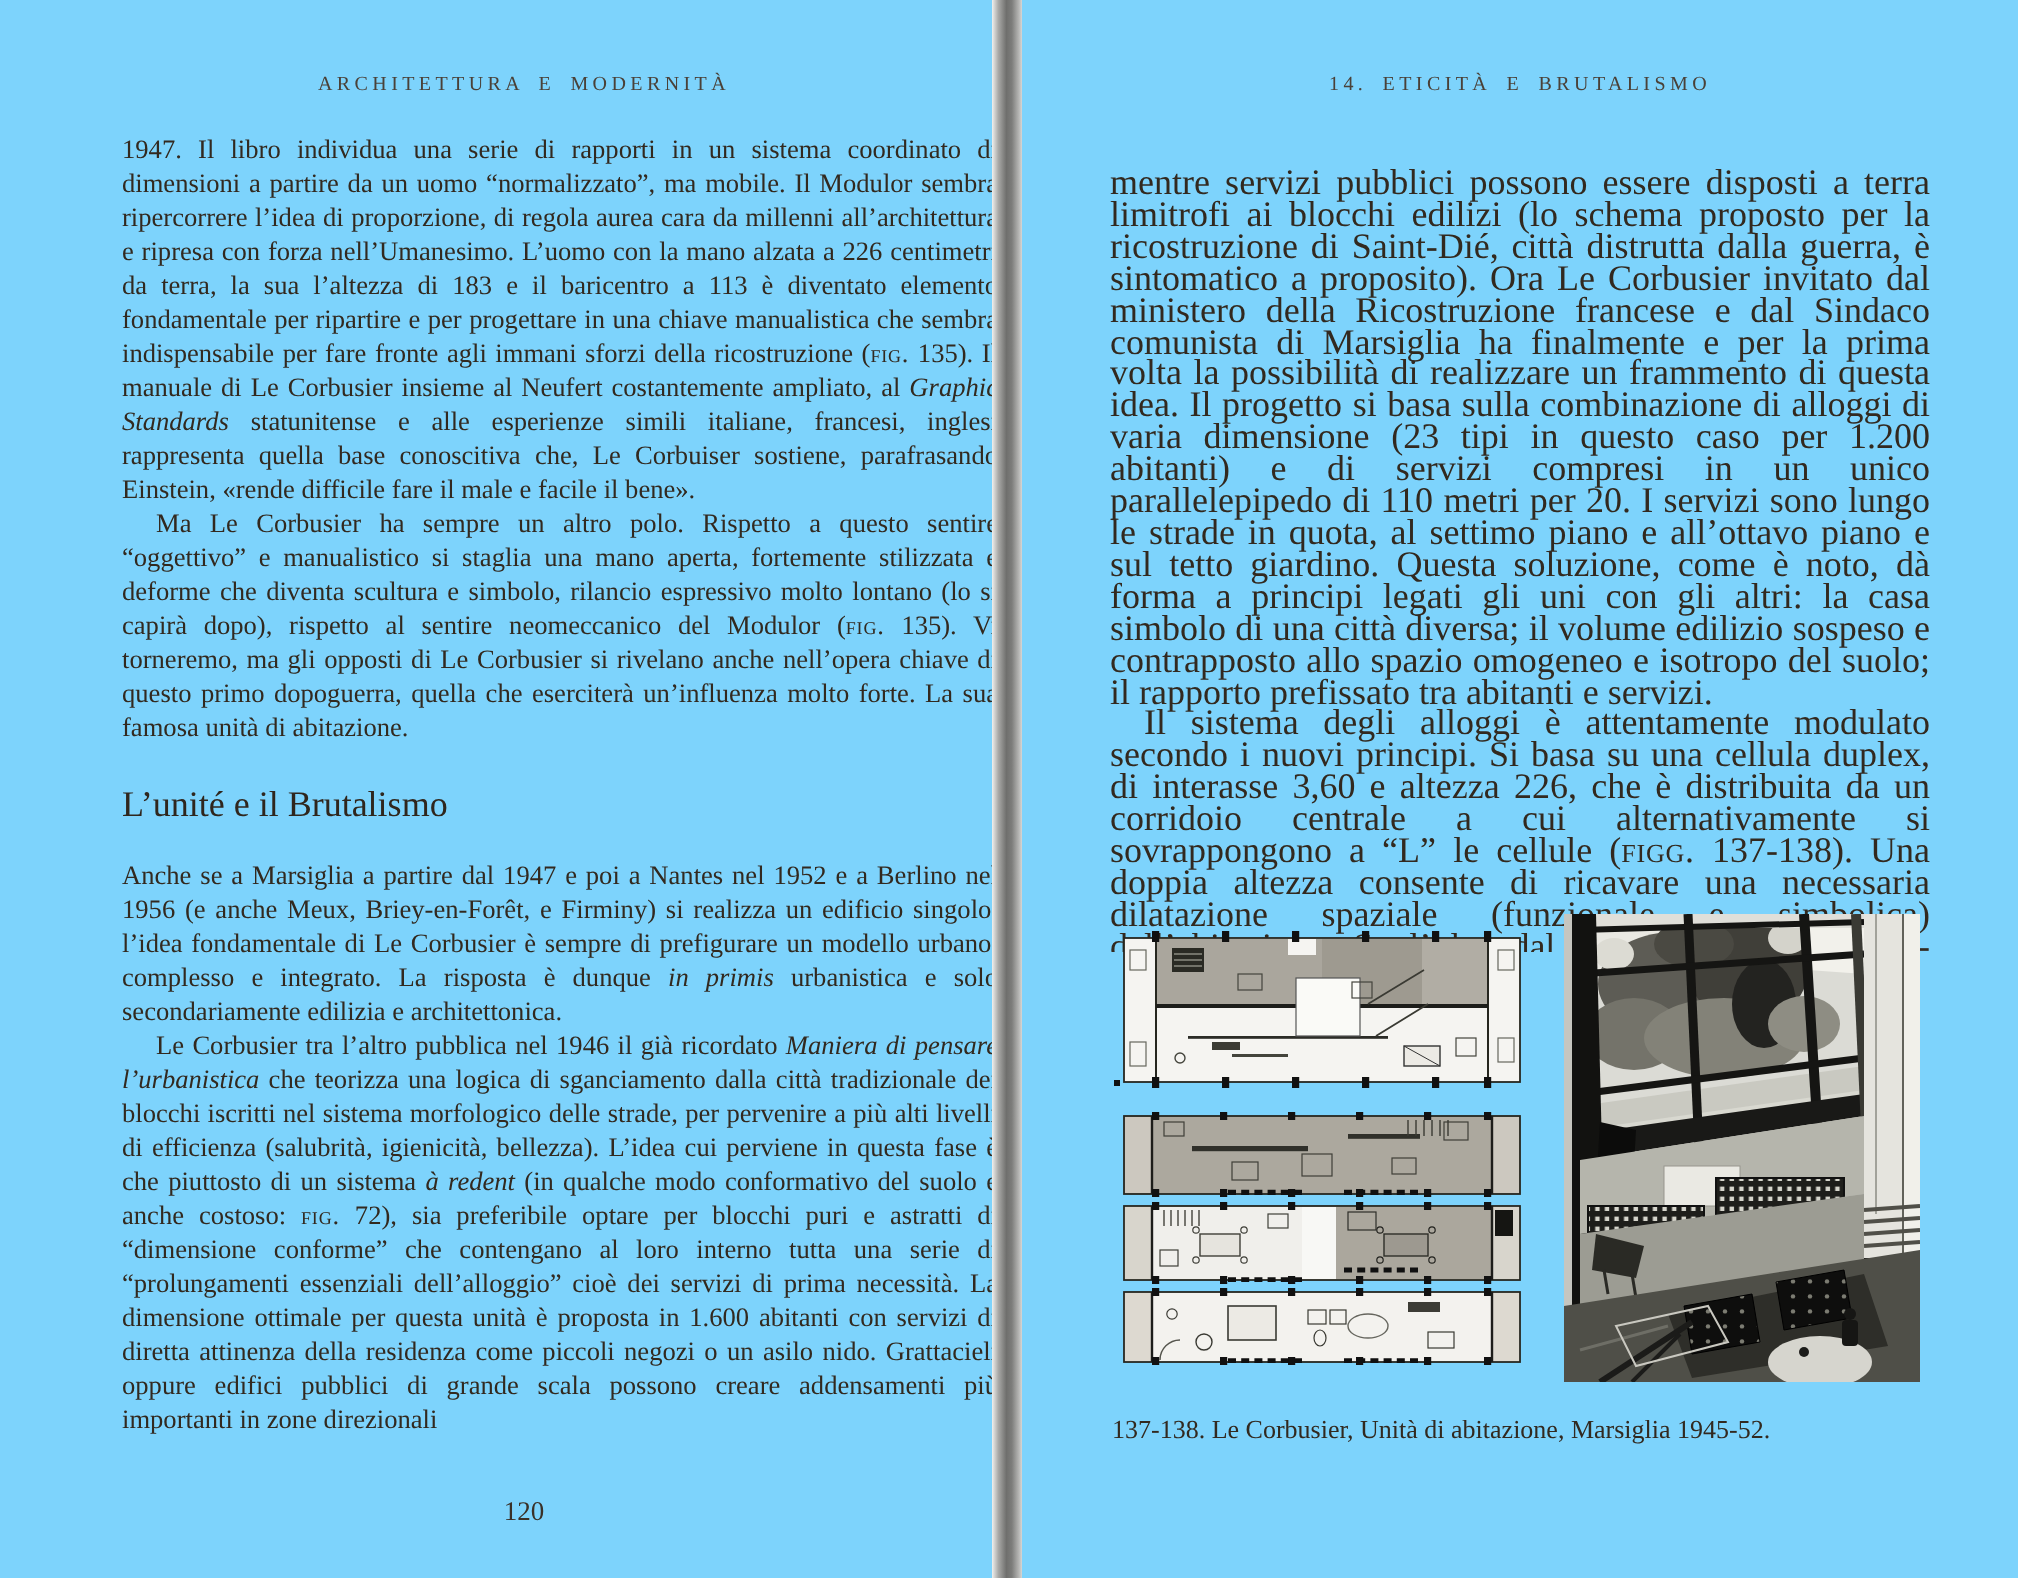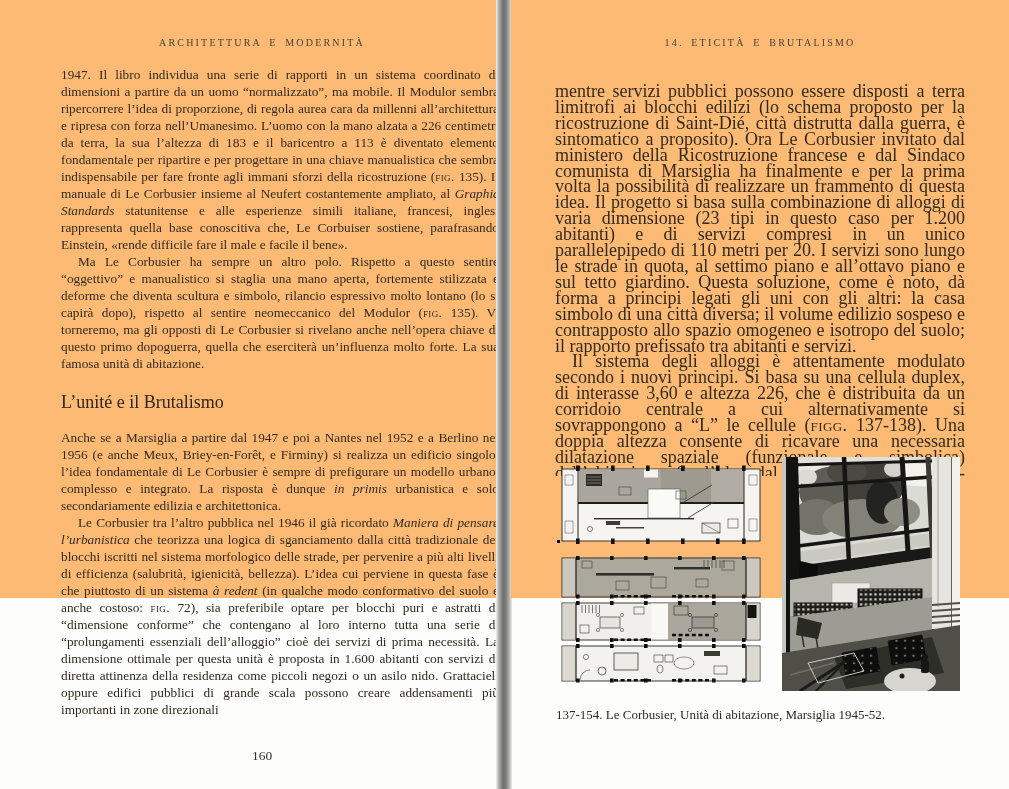--- a/index.html
+++ b/index.html
@@ -3,21 +3,21 @@
 <meta charset="utf-8">
 <style>
   html,body{margin:0;padding:0;}
   body{
     width:1009px;height:789px;position:relative;
     background:#fdfdfb;
     font-family:"Liberation Serif","DejaVu Serif",serif;
     color:#32291f;
     overflow:hidden;
   }
-  .page{position:absolute;top:0;height:598px;background:#fdba74;}
+  .page{position:absolute;top:0;height:789px;background:#7dd3fc;}
   .page-left{left:0;width:497px;}
   .page-right{left:511px;width:498px;}
   .gutter{
     position:absolute;top:0;left:496px;width:16px;height:789px;
     background:linear-gradient(to right,#f0f0ee 0%,#a9a9a7 20%,#6f6f6d 45%,#7d7d7b 62%,#b9b9b7 85%,#ececea 100%);
   }
   .running-head{
     position:absolute;top:37px;text-align:center;
     font-size:10px;letter-spacing:2.2px;word-spacing:3px;
     color:#4a4138;
@@ -54,21 +54,21 @@
 
 <div class="page page-left">
   <div class="running-head running-head-left">ARCHITETTURA E MODERNITÀ</div>
   <div class="body-text body-left">
       <p class="para"><span>1947. Il libro individua una serie di rapporti in un sistema coordinato di dimensioni a partire da un uomo “normalizzato”, ma mobile. Il Modulor sembra ripercorrere l’idea di proporzione, di regola aurea cara da millenni all’architettura e ripresa con forza nell’Umanesimo. L’uomo con la mano alzata a 226 centimetri da terra, la sua l’altezza di 183 e il baricentro a 113 è diventato elemento fondamentale per ripartire e per progettare in una chiave manualistica che sembra indispensabile per fare fronte agli immani sforzi della ricostruzione (</span><span class="sc">fig.</span><span> 135). Il manuale di Le Corbusier insieme al Neufert costantemente ampliato, al </span><span class="it">Graphic Standards</span><span> statunitense e alle esperienze simili italiane, francesi, inglesi rappresenta quella base conoscitiva che, Le Corbuiser sostiene, parafrasando Einstein, «rende difficile fare il male e facile il bene».</span></p>
       <p class="para indent"><span>Ma Le Corbusier ha sempre un altro polo. Rispetto a questo sentire “oggettivo” e manualistico si staglia una mano aperta, fortemente stilizzata e deforme che diventa scultura e simbolo, rilancio espressivo molto lontano (lo si capirà dopo), rispetto al sentire neomeccanico del Modulor (</span><span class="sc">fig.</span><span> 135). Vi torneremo, ma gli opposti di Le Corbusier si rivelano anche nell’opera chiave di questo primo dopoguerra, quella che eserciterà un’influenza molto forte. La sua famosa unità di abitazione.</span></p>
       <div class="section-heading">L’unité e il Brutalismo</div>
       <p class="para"><span>Anche se a Marsiglia a partire dal 1947 e poi a Nantes nel 1952 e a Berlino nel 1956 (e anche Meux, Briey-en-Forêt, e Firminy) si realizza un edificio singolo, l’idea fondamentale di Le Corbusier è sempre di prefigurare un modello urbano, complesso e integrato. La risposta è dunque </span><span class="it">in primis</span><span> urbanistica e solo secondariamente edilizia e architettonica.</span></p>
       <p class="para indent"><span>Le Corbusier tra l’altro pubblica nel 1946 il già ricordato </span><span class="it">Maniera di pensare l’urbanistica</span><span> che teorizza una logica di sganciamento dalla città tradizionale dei blocchi iscritti nel sistema morfologico delle strade, per pervenire a più alti livelli di efficienza (salubrità, igienicità, bellezza). L’idea cui perviene in questa fase è che piuttosto di un sistema </span><span class="it">à redent</span><span> (in qualche modo conformativo del suolo e anche costoso: </span><span class="sc">fig.</span><span> 72), sia preferibile optare per blocchi puri e astratti di “dimensione conforme” che contengano al loro interno tutta una serie di “prolungamenti essenziali dell’alloggio” cioè dei servizi di prima necessità. La dimensione ottimale per questa unità è proposta in 1.600 abitanti con servizi di diretta attinenza della residenza come piccoli negozi o un asilo nido. Grattacieli oppure edifici pubblici di grande scala possono creare addensamenti più importanti in zone direzionali</span></p>
     </div>
-  <div class="page-number page-number-left">160</div>
+  <div class="page-number page-number-left">120</div>
 </div>
 
 <div class="gutter"></div>
 
 <div class="page page-right">
   <div class="running-head running-head-right">14. ETICITÀ E BRUTALISMO</div>
   <div class="body-text body-right">
       <p class="para"><span>mentre servizi pubblici possono essere disposti a terra limitrofi ai blocchi edilizi (lo schema proposto per la ricostruzione di Saint-Dié, città distrutta dalla guerra, è sintomatico a proposito). Ora Le Corbusier invitato dal ministero della Ricostruzione francese e dal Sindaco comunista di Marsiglia ha finalmente e per la prima volta la possibilità di realizzare un frammento di questa idea. Il progetto si basa sulla combinazione di alloggi di varia dimensione (23 tipi in questo caso per 1.200 abitanti) e di servizi compresi in un unico parallelepipedo di 110 metri per 20. I servizi sono lungo le strade in quota, al settimo piano e all’ottavo piano e sul tetto giardino. Questa soluzione, come è noto, dà forma a principi legati gli uni con gli altri: la casa simbolo di una città diversa; il volume edilizio sospeso e contrapposto allo spazio omogeneo e isotropo del suolo; il rapporto prefissato tra abitanti e servizi.</span></p>
       <p class="para indent"><span>Il sistema degli alloggi è attentamente modulato secondo i nuovi principi. Si basa su una cellula duplex, di interasse 3,60 e altezza 226, che è distribuita da un corridoio centrale a cui alternativamente si sovrappongono a “L” le cellule (</span><span class="sc">figg.</span><span> 137-138). Una doppia altezza consente di ricavare una necessaria dilatazione spaziale (funzionale e simbolica) dell’abitazione. Se l’idea dal punto di vista tecnico-distributivo e da quello urbano è un approfondimento degli studi intrapresi negli anni venti anche dagli architetti russi (</span><span class="sc">figg.</span><span> 75-76), evidenti dal punto di vista espressivo. A questa macchina da abitare Le</span></p>
     </div>
@@ -308,14 +308,14 @@
         <rect x="139" y="203" width="8" height="13" rx="2" fill="#161614"></rect>
         <circle cx="143" cy="200" r="3" fill="#161614"></circle>
         <line x1="18" y1="234" x2="64" y2="204" stroke="#1b1b19" stroke-width="3"></line>
         <line x1="34" y1="234" x2="58" y2="210" stroke="#1b1b19" stroke-width="2"></line>
         <line x1="8" y1="218" x2="52" y2="206" stroke="#6e6e66" stroke-width="1.5"></line>
         <polygon points="26,206 72,196 82,214 36,226" fill="none" stroke="#c9c8c0" stroke-width="1"></polygon>
       </g>
     </svg>
   </div>
 
-  <div class="caption">137-154. Le Corbusier, Unità di abitazione, Marsiglia 1945-52.</div>
+  <div class="caption">137-138. Le Corbusier, Unità di abitazione, Marsiglia 1945-52.</div>
 </div>
 
 </body></html>

